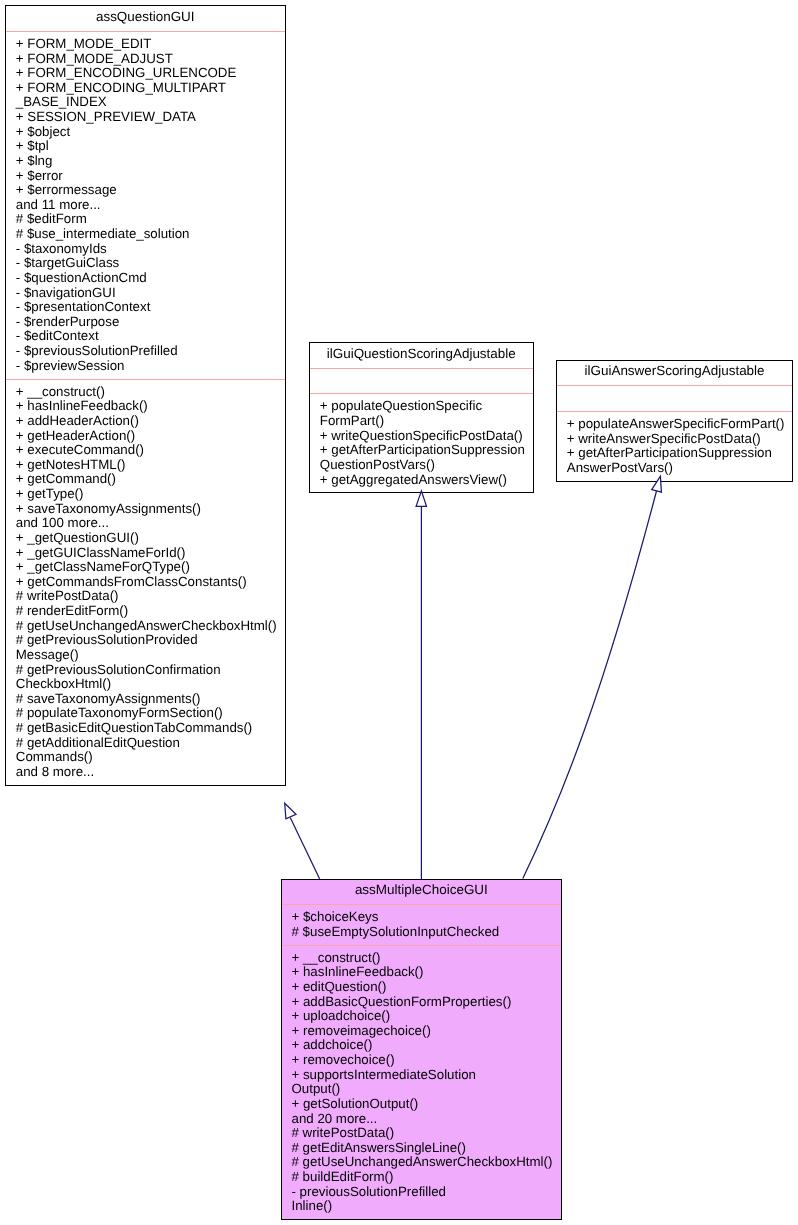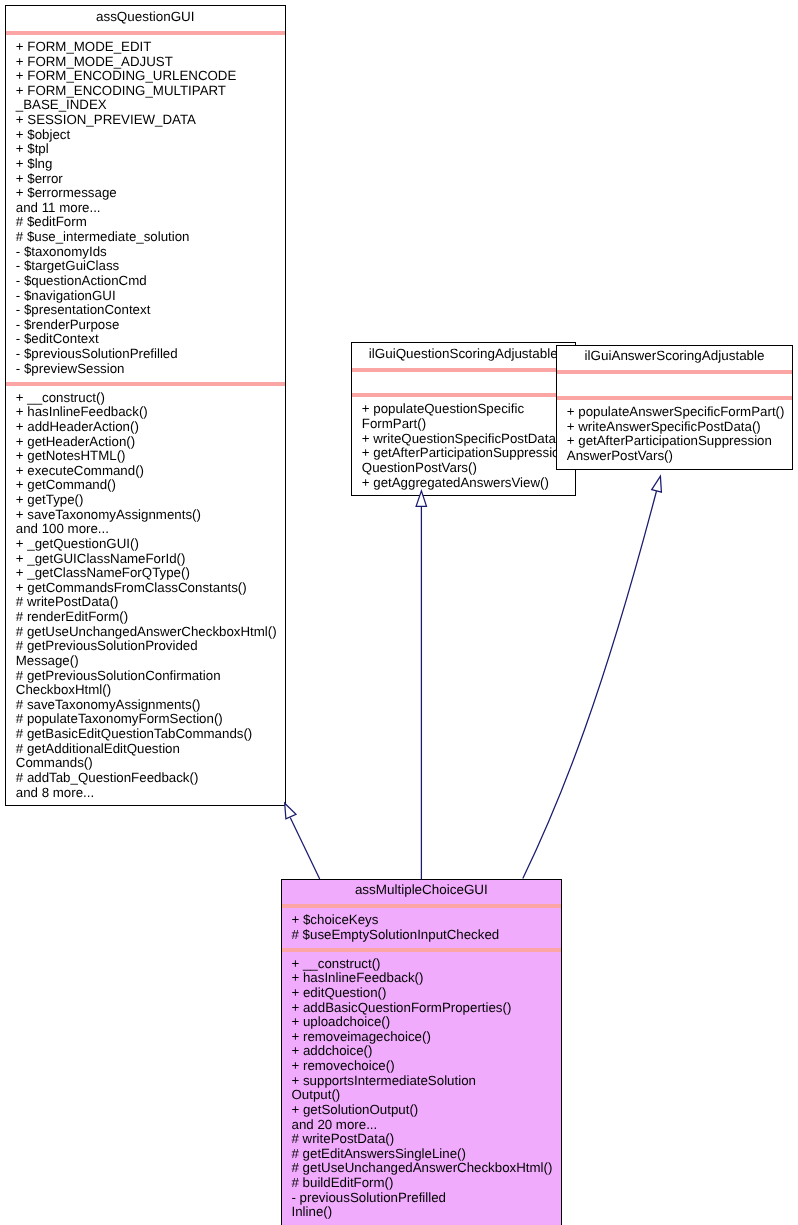--- a/index.html
+++ b/index.html
@@ -5,21 +5,21 @@
 <style>
   html,body{margin:0;padding:0;background:#ffffff;}
   body{width:798px;height:1225px;position:relative;overflow:hidden;
        font-family:"Liberation Sans",sans-serif;-webkit-font-smoothing:antialiased;text-rendering:geometricPrecision;}
   .diagram{position:absolute;left:0;top:0;width:798px;height:1225px;
           will-change:transform;transform:translateZ(0);}
   .node{position:absolute;box-sizing:border-box;border:1px solid #000000;background:#ffffff;}
   .node.highlight{background:#f0abfc;}
   .title{height:24.4px;line-height:16px;padding-top:2.3px;box-sizing:border-box;text-align:center;font-size:13.45px;color:#000000;
          overflow:hidden;white-space:nowrap;}
-  .sec{border-top:4px solid #fca5a5;padding:5.2px 0 5.2px 10px;}
+  .sec{border-top:1px solid #fca5a5;padding:5.2px 0 5.2px 10px;}
   .sec.empty{height:25.5px;padding:0;box-sizing:border-box;}
   .ln{font-size:13.3px;line-height:14.62px;color:#000000;white-space:nowrap;}
   svg.edges{position:absolute;left:0;top:0;width:798px;height:1225px;}
 </style>
 </head>
 <body>
 
 <div class="diagram">
   <div class="node" style="left:4.8px;top:5.4px;width:280.9px;">
     <div class="title">assQuestionGUI</div>
@@ -46,59 +46,58 @@
       <div class="ln">- $renderPurpose</div>
       <div class="ln">- $editContext</div>
       <div class="ln">- $previousSolutionPrefilled</div>
       <div class="ln">- $previewSession</div>
     </div>
     <div class="sec">
       <div class="ln">+ __construct()</div>
       <div class="ln">+ hasInlineFeedback()</div>
       <div class="ln">+ addHeaderAction()</div>
       <div class="ln">+ getHeaderAction()</div>
+      <div class="ln">+ executeCommand()</div>
       <div class="ln">+ getNotesHTML()</div>
-      <div class="ln">+ executeCommand()</div>
       <div class="ln">+ getCommand()</div>
       <div class="ln">+ getType()</div>
       <div class="ln">+ saveTaxonomyAssignments()</div>
       <div class="ln">and 100 more...</div>
       <div class="ln">+ _getQuestionGUI()</div>
       <div class="ln">+ _getGUIClassNameForId()</div>
       <div class="ln">+ _getClassNameForQType()</div>
       <div class="ln">+ getCommandsFromClassConstants()</div>
       <div class="ln"># writePostData()</div>
       <div class="ln"># renderEditForm()</div>
       <div class="ln"># getUseUnchangedAnswerCheckboxHtml()</div>
       <div class="ln"># getPreviousSolutionProvided</div>
       <div class="ln">Message()</div>
       <div class="ln"># getPreviousSolutionConfirmation</div>
       <div class="ln">CheckboxHtml()</div>
       <div class="ln"># saveTaxonomyAssignments()</div>
       <div class="ln"># populateTaxonomyFormSection()</div>
       <div class="ln"># getBasicEditQuestionTabCommands()</div>
       <div class="ln"># getAdditionalEditQuestion</div>
       <div class="ln">Commands()</div>
-      <div class="ln"># addTab_QuestionFeedback()</div>
       <div class="ln">and 8 more...</div>
     </div>
   </div>
-  <div class="node" style="left:308.8px;top:342.4px;width:224.9px;margin-left:42px;">
+  <div class="node" style="left:308.8px;top:342.4px;width:224.9px;">
     <div class="title">ilGuiQuestionScoringAdjustable</div>
     <div class="sec empty"></div>
     <div class="sec">
       <div class="ln">+ populateQuestionSpecific</div>
       <div class="ln">FormPart()</div>
       <div class="ln">+ writeQuestionSpecificPostData()</div>
       <div class="ln">+ getAfterParticipationSuppression</div>
       <div class="ln">QuestionPostVars()</div>
       <div class="ln">+ getAggregatedAnswersView()</div>
     </div>
   </div>
-  <div class="node" style="left:555.8px;top:345px;width:237.5px;">
+  <div class="node" style="left:555.8px;top:360px;width:237.5px;">
     <div class="title">ilGuiAnswerScoringAdjustable</div>
     <div class="sec empty"></div>
     <div class="sec">
       <div class="ln">+ populateAnswerSpecificFormPart()</div>
       <div class="ln">+ writeAnswerSpecificPostData()</div>
       <div class="ln">+ getAfterParticipationSuppression</div>
       <div class="ln">AnswerPostVars()</div>
     </div>
   </div>
   <div class="node highlight" style="left:280.5px;top:878.5px;width:281.7px;">

